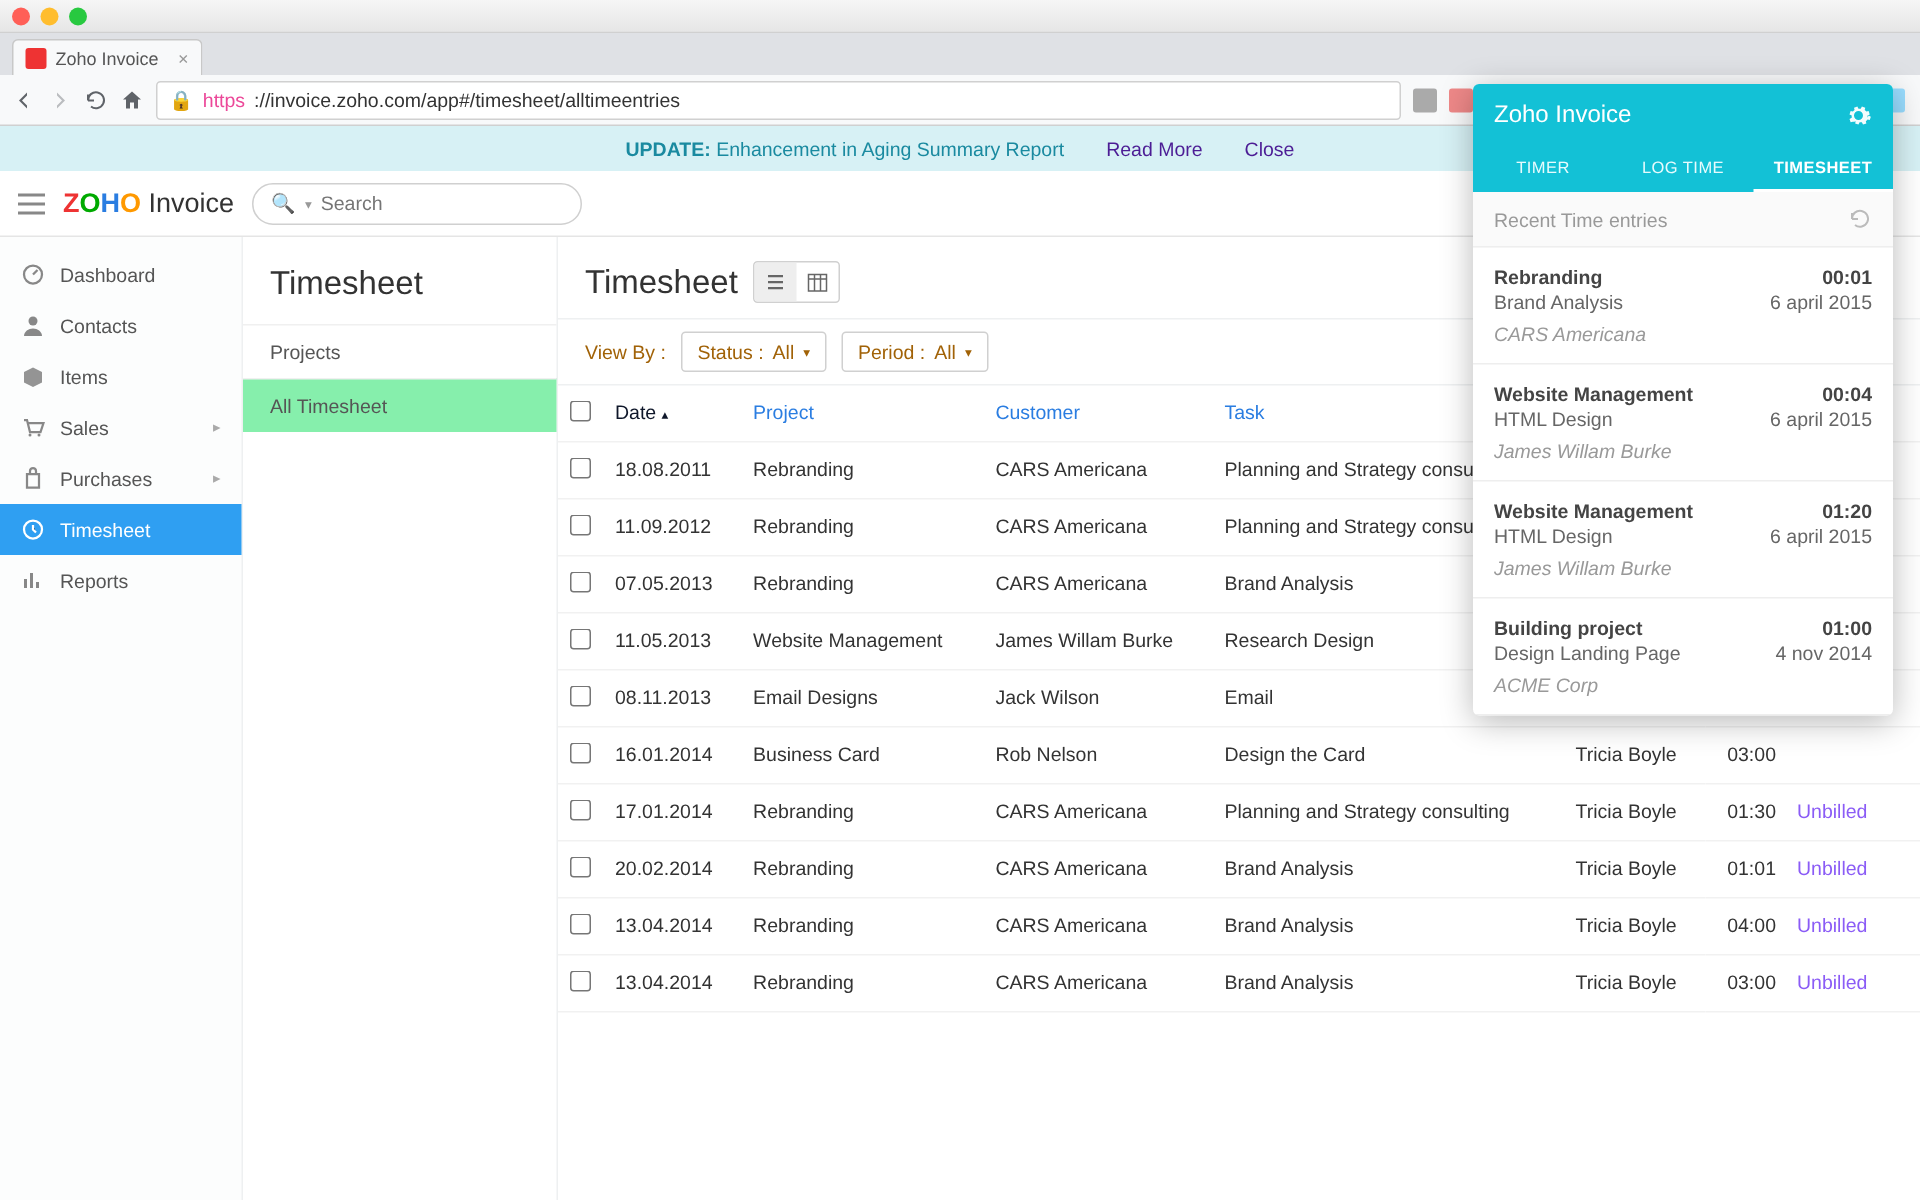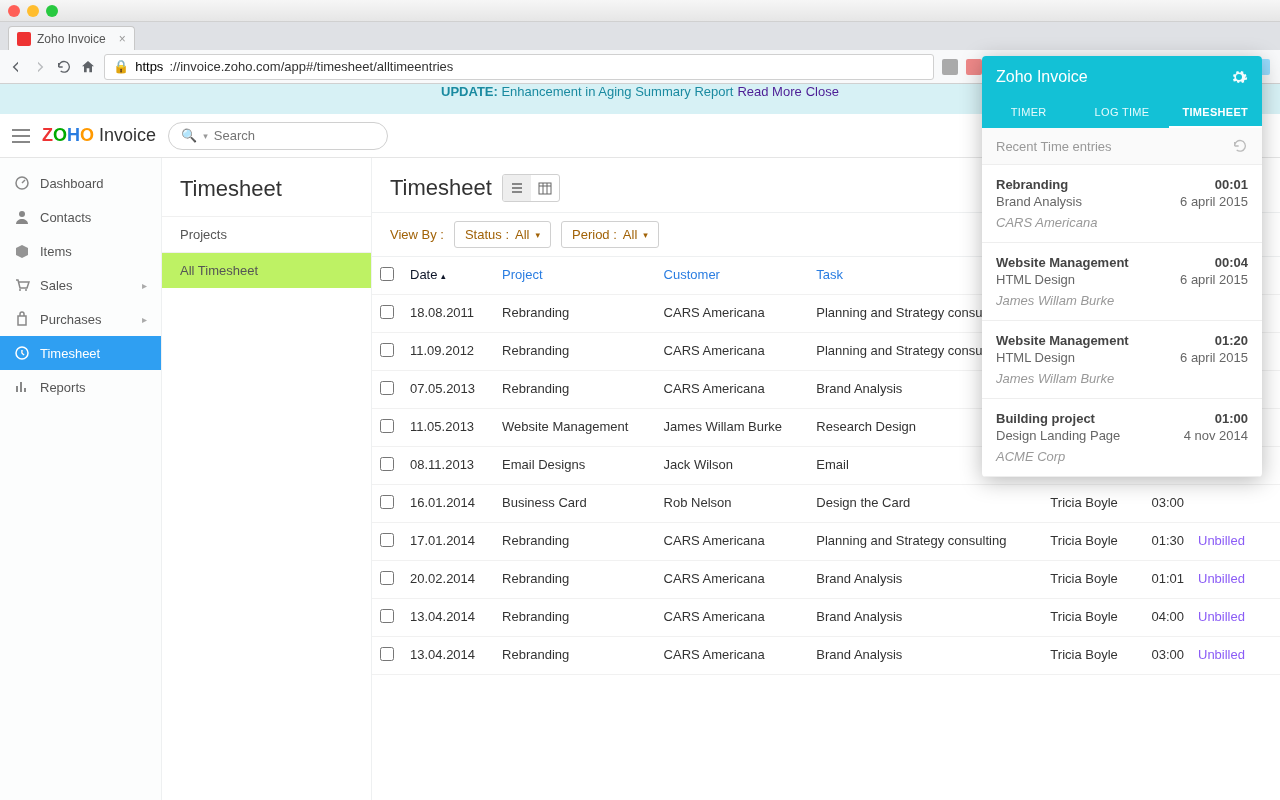--- a/index.html
+++ b/index.html
@@ -15,28 +15,28 @@
   .tab-strip { height:28px; background:#dfe1e5; display:flex; align-items:flex-end; padding-left:8px;}
   .tab { height:24px; background:#f8f9fa; border:1px solid #c8c8c8; border-bottom:none; border-radius:4px 4px 0 0; display:flex; align-items:center; padding:0 28px 0 8px; gap:6px; font-size:12px; color:#555; position:relative;}
   .tab .tab-close{position:absolute; right:8px; color:#999;}
   .favicon{width:14px;height:14px;background:#e33;display:inline-block;border-radius:2px;}
 
   
   .brsr-toolbar{height:34px;background:#f8f9fa;border-bottom:1px solid #d0d0d0;display:flex;align-items:center;padding:0 8px;gap:8px;}
   .nav-btn{width:18px;height:18px;color:#5f6368;display:flex;align-items:center;justify-content:center;}
   .omnibox{flex:0 0 auto; width:830px;height:26px;border:1px solid #d0d0d0;border-radius:3px;background:#fff;display:flex;align-items:center;padding:0 8px;gap:6px;font-size:13px;color:#333;}
   .omnibox .lock{color:#0a0;}
-  .omnibox .scheme{color:#000000;}
+  .omnibox .scheme{color:#ec4899;}
   .ext-icons{margin-left:auto;display:flex;gap:8px;align-items:center;}
   .ext-ic{width:16px;height:16px;background:#888;border-radius:2px;}
   .ext-ic.badge{position:relative;}
   .ext-ic.badge::after{content:"";position:absolute;right:-2px;bottom:-2px;width:8px;height:8px;background:#e33;border-radius:2px;}
 
   
-  .info-banner{height:30px;background:#d7f1f5;display:flex;justify-content:center;gap:4px;font-size:13px;}
+  .info-banner{height:30px;background:#d7f1f5;display:flex;align-items:center;justify-content:center;gap:28px;font-size:13px;}
   .info-banner .lead{color:#1a8aa0;font-weight:600;}
   .info-banner .msg{color:#1a8aa0;}
   .info-banner a{color:#4c1d95;text-decoration:none;}
 
   
   .zoho-top{height:44px;border-bottom:1px solid #e5e5e5;display:flex;align-items:center;padding:0 12px;gap:12px;}
   .hamburger{width:18px;height:14px;display:flex;flex-direction:column;justify-content:space-between;}
   .hamburger span{height:2px;background:#888;}
   .logo{font-size:18px;font-weight:400;color:#333;}
   .logo b{color:#e33;} .logo b.o{color:#0a0;} .logo b.h{color:#2a7de1;} .logo b.o2{color:#f90;}
@@ -47,21 +47,21 @@
   .app-body{display:flex;height:calc(800px - 22px - 28px - 34px - 30px - 44px);}
   .leftnav{width:162px;background:#fcfdfd;border-right:1px solid #eef0f1;padding-top:8px;}
   .leftnav .navitem{height:34px;display:flex;align-items:center;padding:0 14px;gap:10px;color:#555;cursor:pointer;position:relative;}
   .leftnav .navitem.active{background:#2f9ff2;color:#fff;}
   .leftnav .navitem .chev{margin-left:auto;color:#aaa;font-size:10px;}
   .nav-ic{width:16px;height:16px;color:inherit;}
 
   .secondary{width:210px;border-right:1px solid #eef0f1;}
   .secondary h1{font-size:22px;font-weight:400;padding:18px 18px 14px;color:#333;}
   .secondary .sitem{padding:10px 18px;color:#555;border-top:1px solid #f0f0f0;cursor:pointer;}
-  .secondary .sitem.active{background:#bef264;}
+  .secondary .sitem.active{background:#86efac;}
 
   .main{flex:1;overflow:auto;position:relative;}
   .main-head{display:flex;align-items:center;padding:16px 18px 10px;gap:10px;}
   .main-head h1{font-size:22px;font-weight:400;}
   .viewtoggle{display:flex;border:1px solid #d0d0d0;border-radius:3px;overflow:hidden;}
   .vt{width:28px;height:26px;display:flex;align-items:center;justify-content:center;color:#666;}
   .vt.active{background:#eee;}
 
   .filters{display:flex;align-items:center;gap:10px;padding:8px 18px;border-top:1px solid #eef0f1;border-bottom:1px solid #eef0f1;color:#a16207;}
   .filters .pill{border:1px solid #d0d0d0;border-radius:3px;padding:5px 10px;display:flex;gap:6px;align-items:center;cursor:pointer;}

